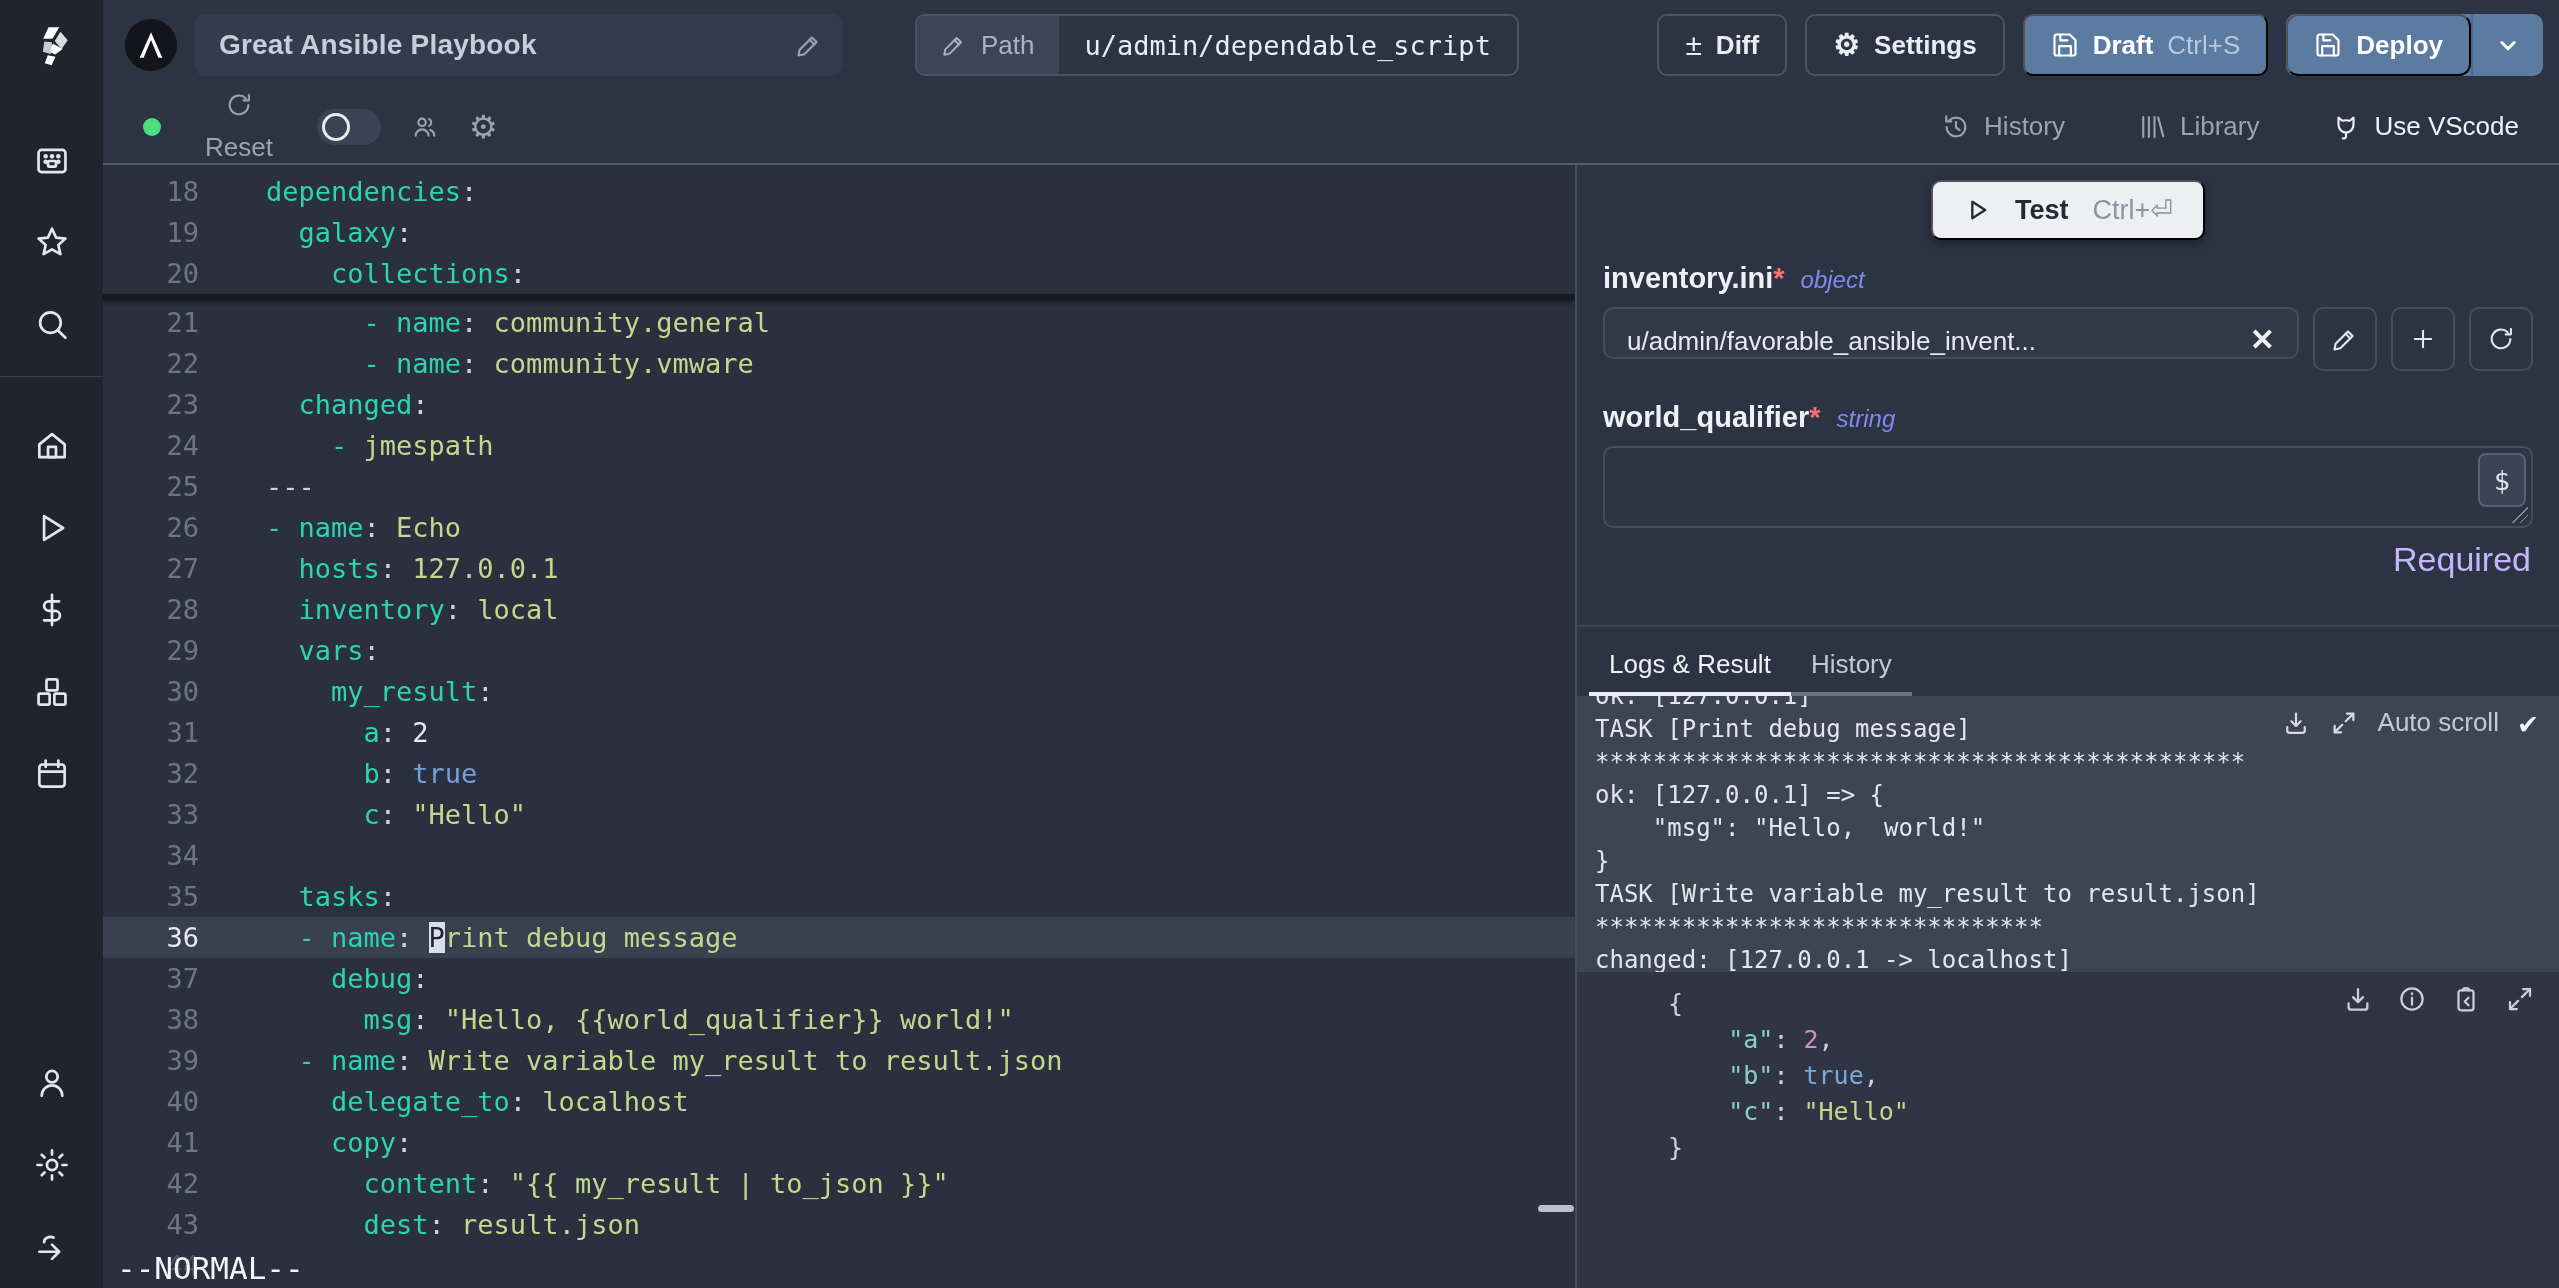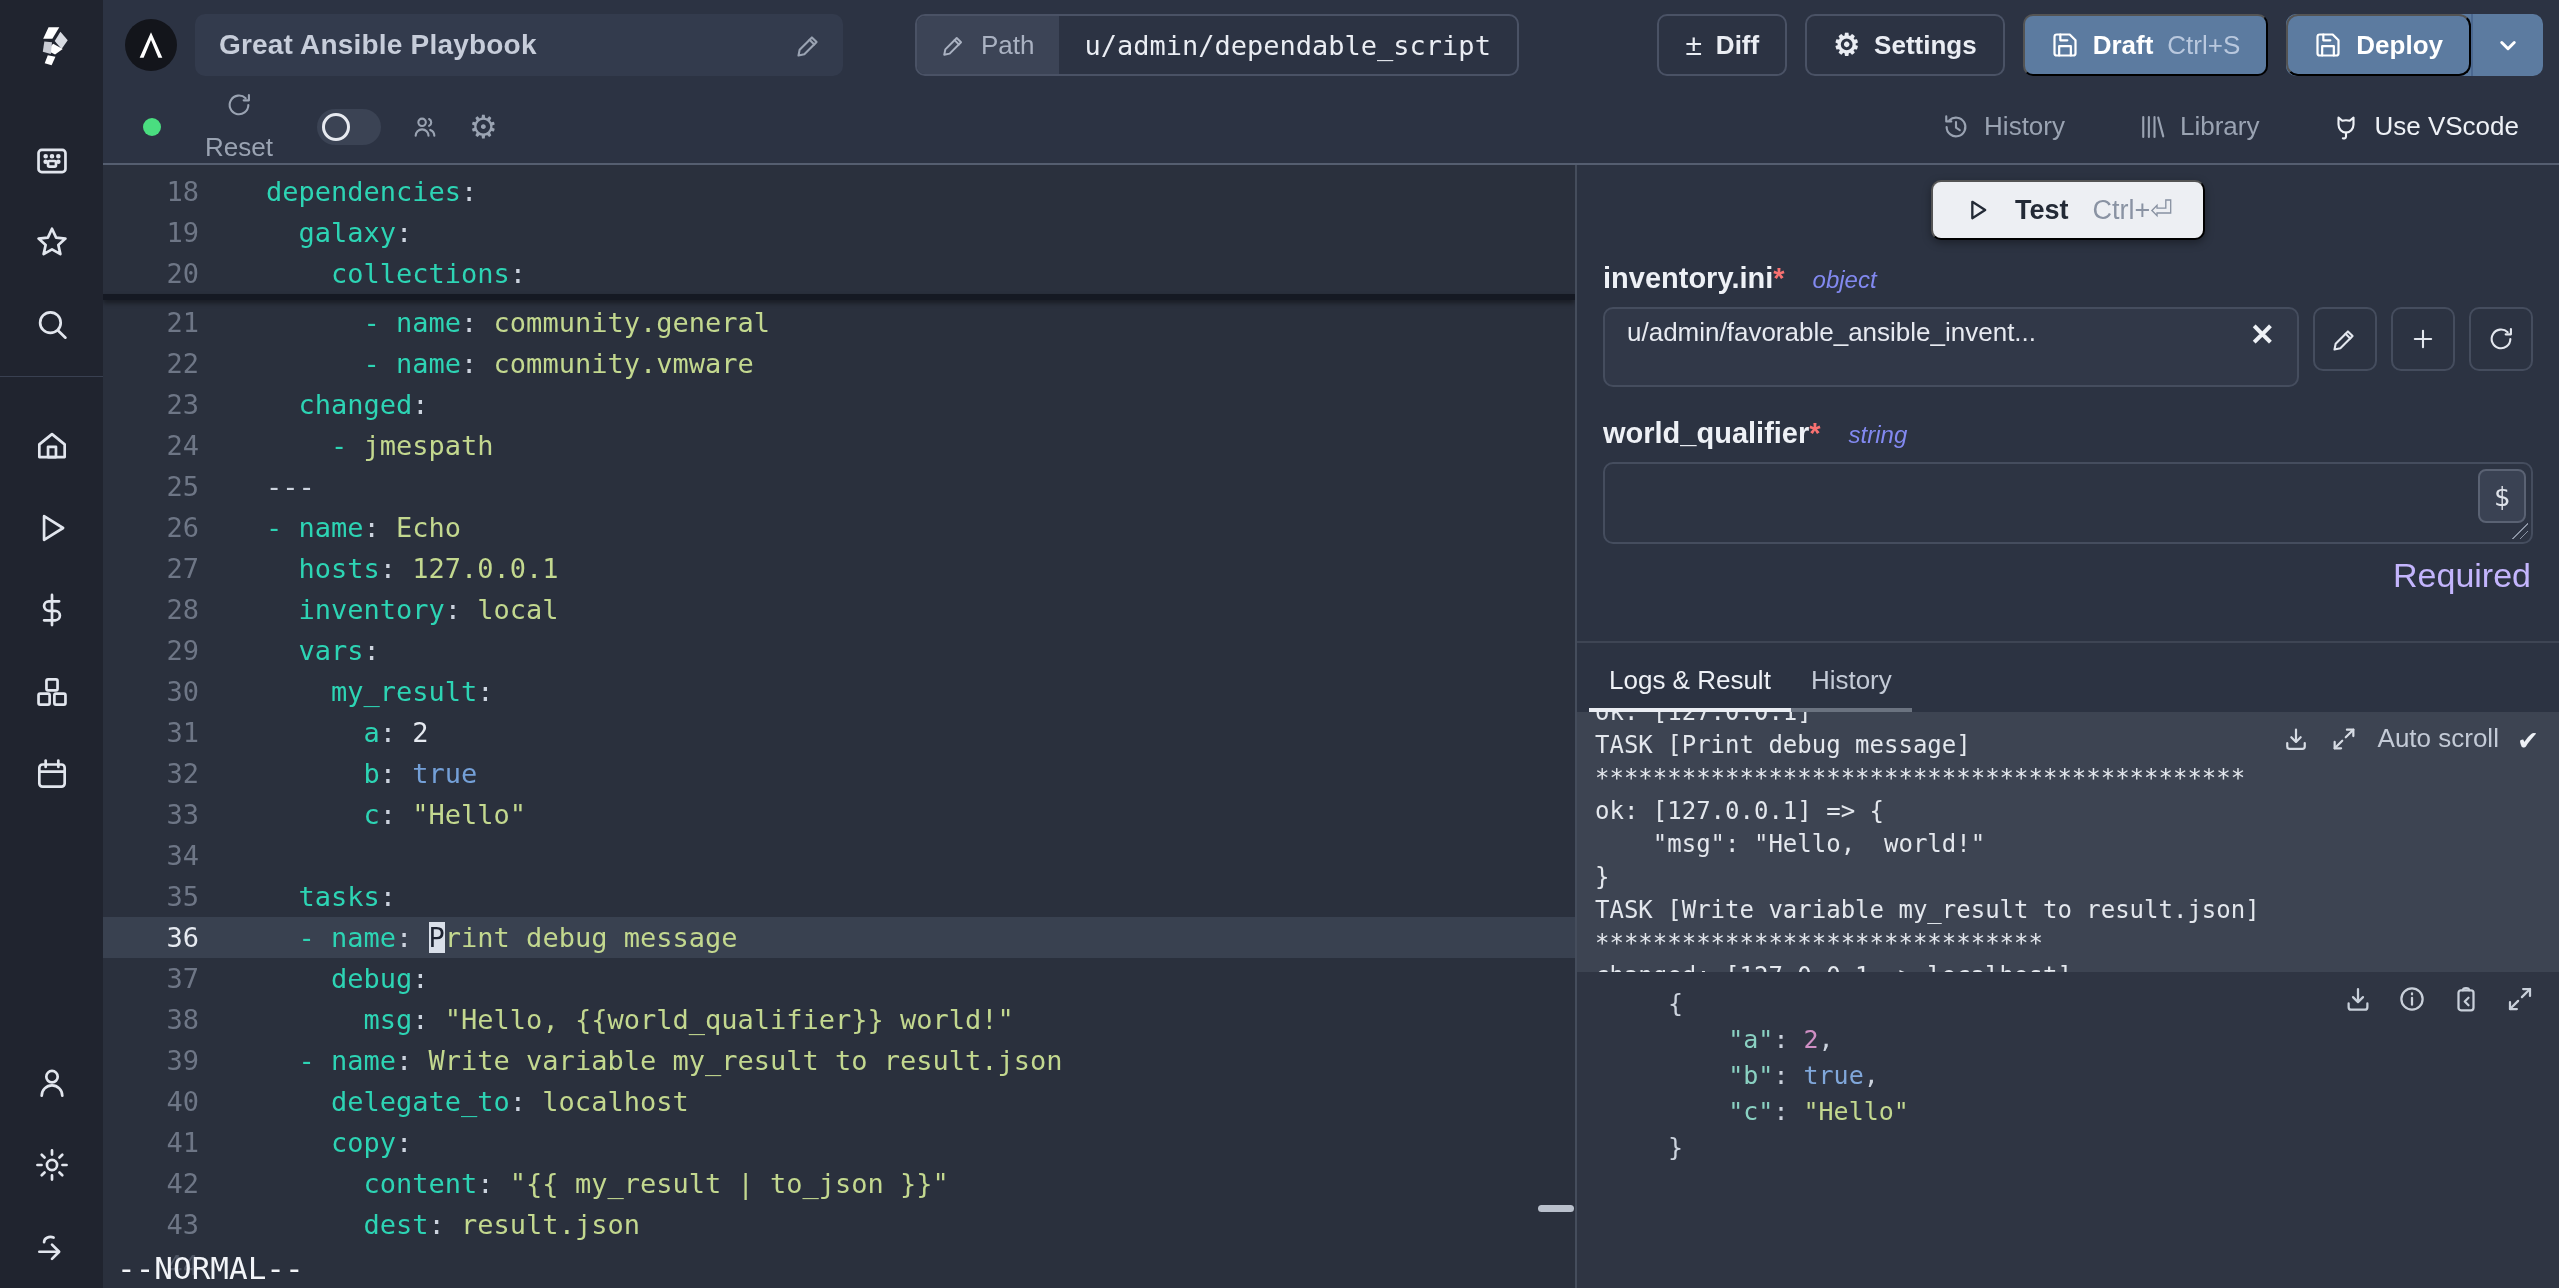--- a/index.html
+++ b/index.html
@@ -76,26 +76,26 @@
   .vim-status { position:absolute; left:14px; bottom:2px; font-size:31px; color:#f2f4f8; font-family:"DejaVu Sans Mono", monospace; }
   .splitter { width:2px; background:#454d5c; position:relative; flex-shrink:0; }
   .split-handle { position:absolute; right:3px; top:1040px; width:36px; height:7px; border-radius:4px; background:#b9c0cc; cursor:col-resize; }
 
   
   .rightpanel { flex:1; background:#2c3342; display:flex; flex-direction:column; min-width:0; }
   .testrow { display:flex; justify-content:center; padding-top:15px; }
   .testbtn { height:60px; background:#edeff3; color:#232a36; border-radius:10px; display:flex; align-items:center; gap:24px; padding:0 30px; font-size:27px; font-weight:700; box-shadow:0 3px 8px rgba(0,0,0,.35); cursor:pointer; }
   .testbtn svg { width:28px; height:28px; stroke:#232a36; stroke-width:2; fill:none; stroke-linejoin:round; }
   .testbtn .short { color:#8a93a3; font-weight:400; }
-  .fieldlabel { display:flex; align-items:baseline; gap:28px; margin:22px 0 12px 26px; }
+  .fieldlabel { display:flex; align-items:baseline; gap:16px; margin:22px 0 12px 26px; }
   .fieldlabel .fname { font-size:29px; font-weight:700; color:#eef1f6; }
   .fieldlabel .req { color:#f87171; }
   .fieldlabel .ftype { font-size:24px; font-style:italic; color:#8289f0; }
   .argrow { display:flex; gap:14px; padding:0 26px; }
-  .textinput { flex:1; height:80px; background:#313848; border:2px solid #454d5e; border-radius:10px; display:flex; align-items:flex-start; padding:8px 22px; font-size:26px; color:#e7eaf1; cursor:text; }
+  .textinput { flex:1; height:52px; background:#313848; border:2px solid #454d5e; border-radius:10px; display:flex; align-items:flex-end; padding:0 22px; font-size:26px; color:#e7eaf1; cursor:text; }
   .textinput .ival { flex:1; white-space:nowrap; overflow:hidden; }
   .xclear { font-size:30px; color:#eef1f6; cursor:pointer; font-weight:600; }
   .sqbtn { width:64px; height:64px; border:2px solid #454d5e; border-radius:10px; display:flex; align-items:center; justify-content:center; color:#e3e7ee; font-size:32px; cursor:pointer; flex-shrink:0; background:transparent; }
   .sqbtn svg { width:28px; height:28px; stroke:#e3e7ee; stroke-width:1.8; fill:none; stroke-linecap:round; stroke-linejoin:round; }
   .textarea { margin:0 26px; height:82px; border:2px solid #454d5e; border-radius:10px; position:relative; cursor:text; background:#2d3443; }
   .varbtn { position:absolute; top:5px; right:5px; width:48px; height:54px; border:2px solid #5a6273; background:#3a4253; border-radius:8px; display:flex; align-items:center; justify-content:center; font-size:27px; color:#dfe3ea; font-family:"DejaVu Sans Mono", monospace; cursor:pointer; }
   .resize-grip { position:absolute; right:3px; bottom:3px; width:16px; height:16px; background:
       linear-gradient(135deg, transparent 0 50%, #8a93a3 50% 56%, transparent 56% 72%, #8a93a3 72% 78%, transparent 78%); }
   .required { text-align:right; color:#c4b5fd; font-size:34px; margin:12px 28px 0 0; }
   .paneldivider { height:2px; background:#3e4554; margin-top:46px; }

